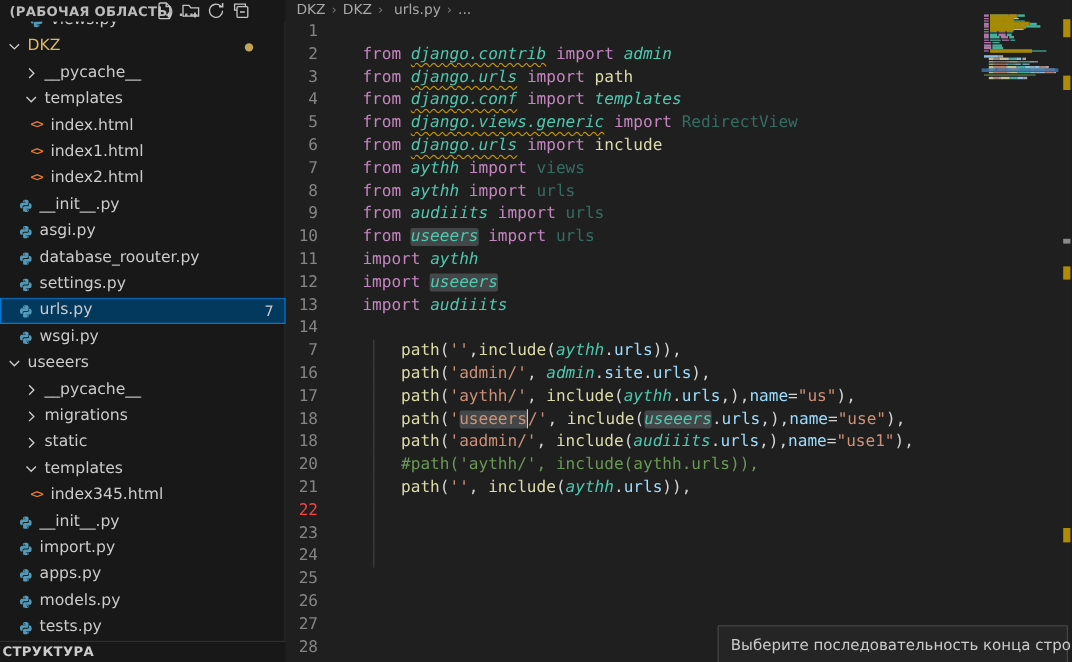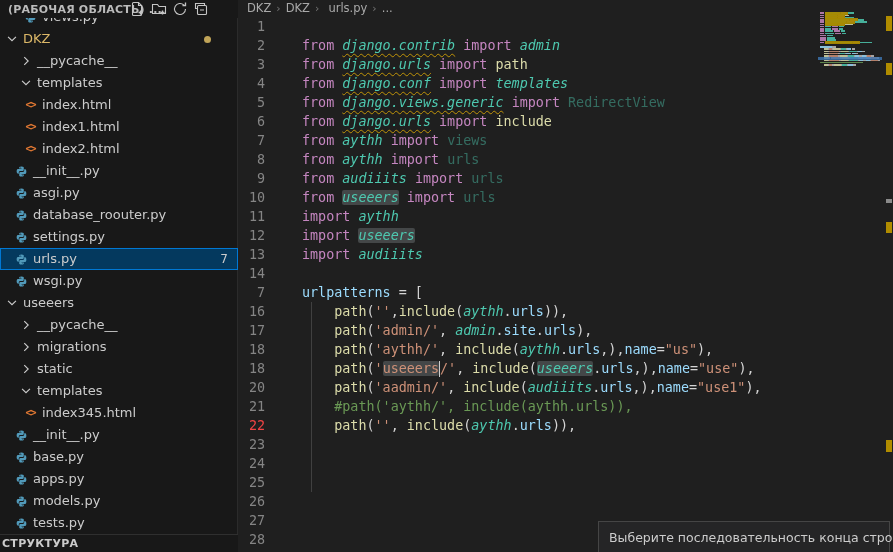--- a/index.html
+++ b/index.html
@@ -267,21 +267,21 @@
         </span>
         <span class="lbl">__init__.py</span>
       </div>
       <div class="row" style="padding-left: 13px;">
         <span class="ficon">
   <svg viewBox="0 0 32 32">
             <path fill="#519aba" d="M15.9 3.4c-6.1 0-5.7 2.7-5.7 2.7v2.8h5.8v.8H7.9s-3.9-.4-3.9 5.7 3.4 5.9 3.4 5.9h2v-2.9s-.1-3.4 3.3-3.4h5.7s3.2.1 3.2-3.1V6.2s.4-2.8-5.7-2.8zm-3.2 1.9a1 1 0 1 1 0 2.1 1 1 0 0 1 0-2.1z"></path>
             <path fill="#519aba" d="M16.1 28.6c6.1 0 5.7-2.7 5.7-2.7v-2.8H16v-.8h8.1s3.9.4 3.9-5.7-3.4-5.9-3.4-5.9h-2v2.9s.1 3.4-3.3 3.4h-5.7s-3.2-.1-3.2 3.1v5.7s-.4 2.8 5.7 2.8zm3.2-1.9a1 1 0 1 1 0-2.1 1 1 0 0 1 0 2.1z"></path>
           </svg>
         </span>
-        <span class="lbl">base.py</span>
+        <span class="lbl">import.py</span>
       </div>
       <div class="row" style="padding-left: 13px;">
         <span class="ficon">
   <svg viewBox="0 0 32 32">
             <path fill="#519aba" d="M15.9 3.4c-6.1 0-5.7 2.7-5.7 2.7v2.8h5.8v.8H7.9s-3.9-.4-3.9 5.7 3.4 5.9 3.4 5.9h2v-2.9s-.1-3.4 3.3-3.4h5.7s3.2.1 3.2-3.1V6.2s.4-2.8-5.7-2.8zm-3.2 1.9a1 1 0 1 1 0 2.1 1 1 0 0 1 0-2.1z"></path>
             <path fill="#519aba" d="M16.1 28.6c6.1 0 5.7-2.7 5.7-2.7v-2.8H16v-.8h8.1s3.9.4 3.9-5.7-3.4-5.9-3.4-5.9h-2v2.9s.1 3.4-3.3 3.4h-5.7s-3.2-.1-3.2 3.1v5.7s-.4 2.8 5.7 2.8zm3.2-1.9a1 1 0 1 1 0-2.1 1 1 0 0 1 0 2.1z"></path>
           </svg>
         </span>
         <span class="lbl">apps.py</span>
       </div>
@@ -362,21 +362,20 @@
       <div class="cl"><span class="tk k">from</span><span class="tk p"> </span><span class="tk m w">django.views.generic</span><span class="tk p"> </span><span class="tk k">import</span><span class="tk p"> </span><span class="tk d">RedirectView</span></div>
       <div class="cl"><span class="tk k">from</span><span class="tk p"> </span><span class="tk m w">django.urls</span><span class="tk p"> </span><span class="tk k">import</span><span class="tk p"> </span><span class="tk f">include</span></div>
       <div class="cl"><span class="tk k">from</span><span class="tk p"> </span><span class="tk m">aythh</span><span class="tk p"> </span><span class="tk k">import</span><span class="tk p"> </span><span class="tk d">views</span></div>
       <div class="cl"><span class="tk k">from</span><span class="tk p"> </span><span class="tk m">aythh</span><span class="tk p"> </span><span class="tk k">import</span><span class="tk p"> </span><span class="tk d">urls</span></div>
       <div class="cl"><span class="tk k">from</span><span class="tk p"> </span><span class="tk m">audiiits</span><span class="tk p"> </span><span class="tk k">import</span><span class="tk p"> </span><span class="tk d">urls</span></div>
       <div class="cl"><span class="tk k">from</span><span class="tk p"> </span><span class="tk m h">useeers</span><span class="tk p"> </span><span class="tk k">import</span><span class="tk p"> </span><span class="tk d">urls</span></div>
       <div class="cl"><span class="tk k">import</span><span class="tk p"> </span><span class="tk m">aythh</span></div>
       <div class="cl"><span class="tk k">import</span><span class="tk p"> </span><span class="tk m h">useeers</span></div>
       <div class="cl"><span class="tk k">import</span><span class="tk p"> </span><span class="tk m">audiiits</span></div>
       <div class="cl"></div>
-      <div class="cl"><span class="tk v">urlpatterns</span><span class="tk p"> = [</span></div>
       <div class="cl g"><span class="tk p">    </span><span class="tk f">path</span><span class="tk p">(</span><span class="tk s">''</span><span class="tk p">,</span><span class="tk f">include</span><span class="tk p">(</span><span class="tk m">aythh</span><span class="tk p">.</span><span class="tk v">urls</span><span class="tk p">)),</span></div>
       <div class="cl g"><span class="tk p">    </span><span class="tk f">path</span><span class="tk p">(</span><span class="tk s">'admin/'</span><span class="tk p">, </span><span class="tk m">admin</span><span class="tk p">.</span><span class="tk v">site</span><span class="tk p">.</span><span class="tk v">urls</span><span class="tk p">),</span></div>
       <div class="cl g"><span class="tk p">    </span><span class="tk f">path</span><span class="tk p">(</span><span class="tk s">'aythh/'</span><span class="tk p">, </span><span class="tk f">include</span><span class="tk p">(</span><span class="tk m">aythh</span><span class="tk p">.</span><span class="tk v">urls</span><span class="tk p">,),</span><span class="tk v">name</span><span class="tk p">=</span><span class="tk s">"us"</span><span class="tk p">),</span></div>
       <div class="cl g"><span class="tk p">    </span><span class="tk f">path</span><span class="tk p">(</span><span class="tk s">'</span><span class="tk s h">useeers</span><span class="tk cur"></span><span class="tk s">/'</span><span class="tk p">, </span><span class="tk f">include</span><span class="tk p">(</span><span class="tk m h">useeers</span><span class="tk p">.</span><span class="tk v">urls</span><span class="tk p">,),</span><span class="tk v">name</span><span class="tk p">=</span><span class="tk s">"use"</span><span class="tk p">),</span></div>
       <div class="cl g"><span class="tk p">    </span><span class="tk f">path</span><span class="tk p">(</span><span class="tk s">'aadmin/'</span><span class="tk p">, </span><span class="tk f">include</span><span class="tk p">(</span><span class="tk m">audiiits</span><span class="tk p">.</span><span class="tk v">urls</span><span class="tk p">,),</span><span class="tk v">name</span><span class="tk p">=</span><span class="tk s">"use1"</span><span class="tk p">),</span></div>
       <div class="cl g"><span class="tk c">    #path('aythh/', include(aythh.urls)),</span></div>
       <div class="cl g"><span class="tk p">    </span><span class="tk f">path</span><span class="tk p">(</span><span class="tk s">''</span><span class="tk p">, </span><span class="tk f">include</span><span class="tk p">(</span><span class="tk m">aythh</span><span class="tk p">.</span><span class="tk v">urls</span><span class="tk p">)),</span></div>
       <div class="cl g"></div>
       <div class="cl g"></div>
       <div class="cl g"></div>

